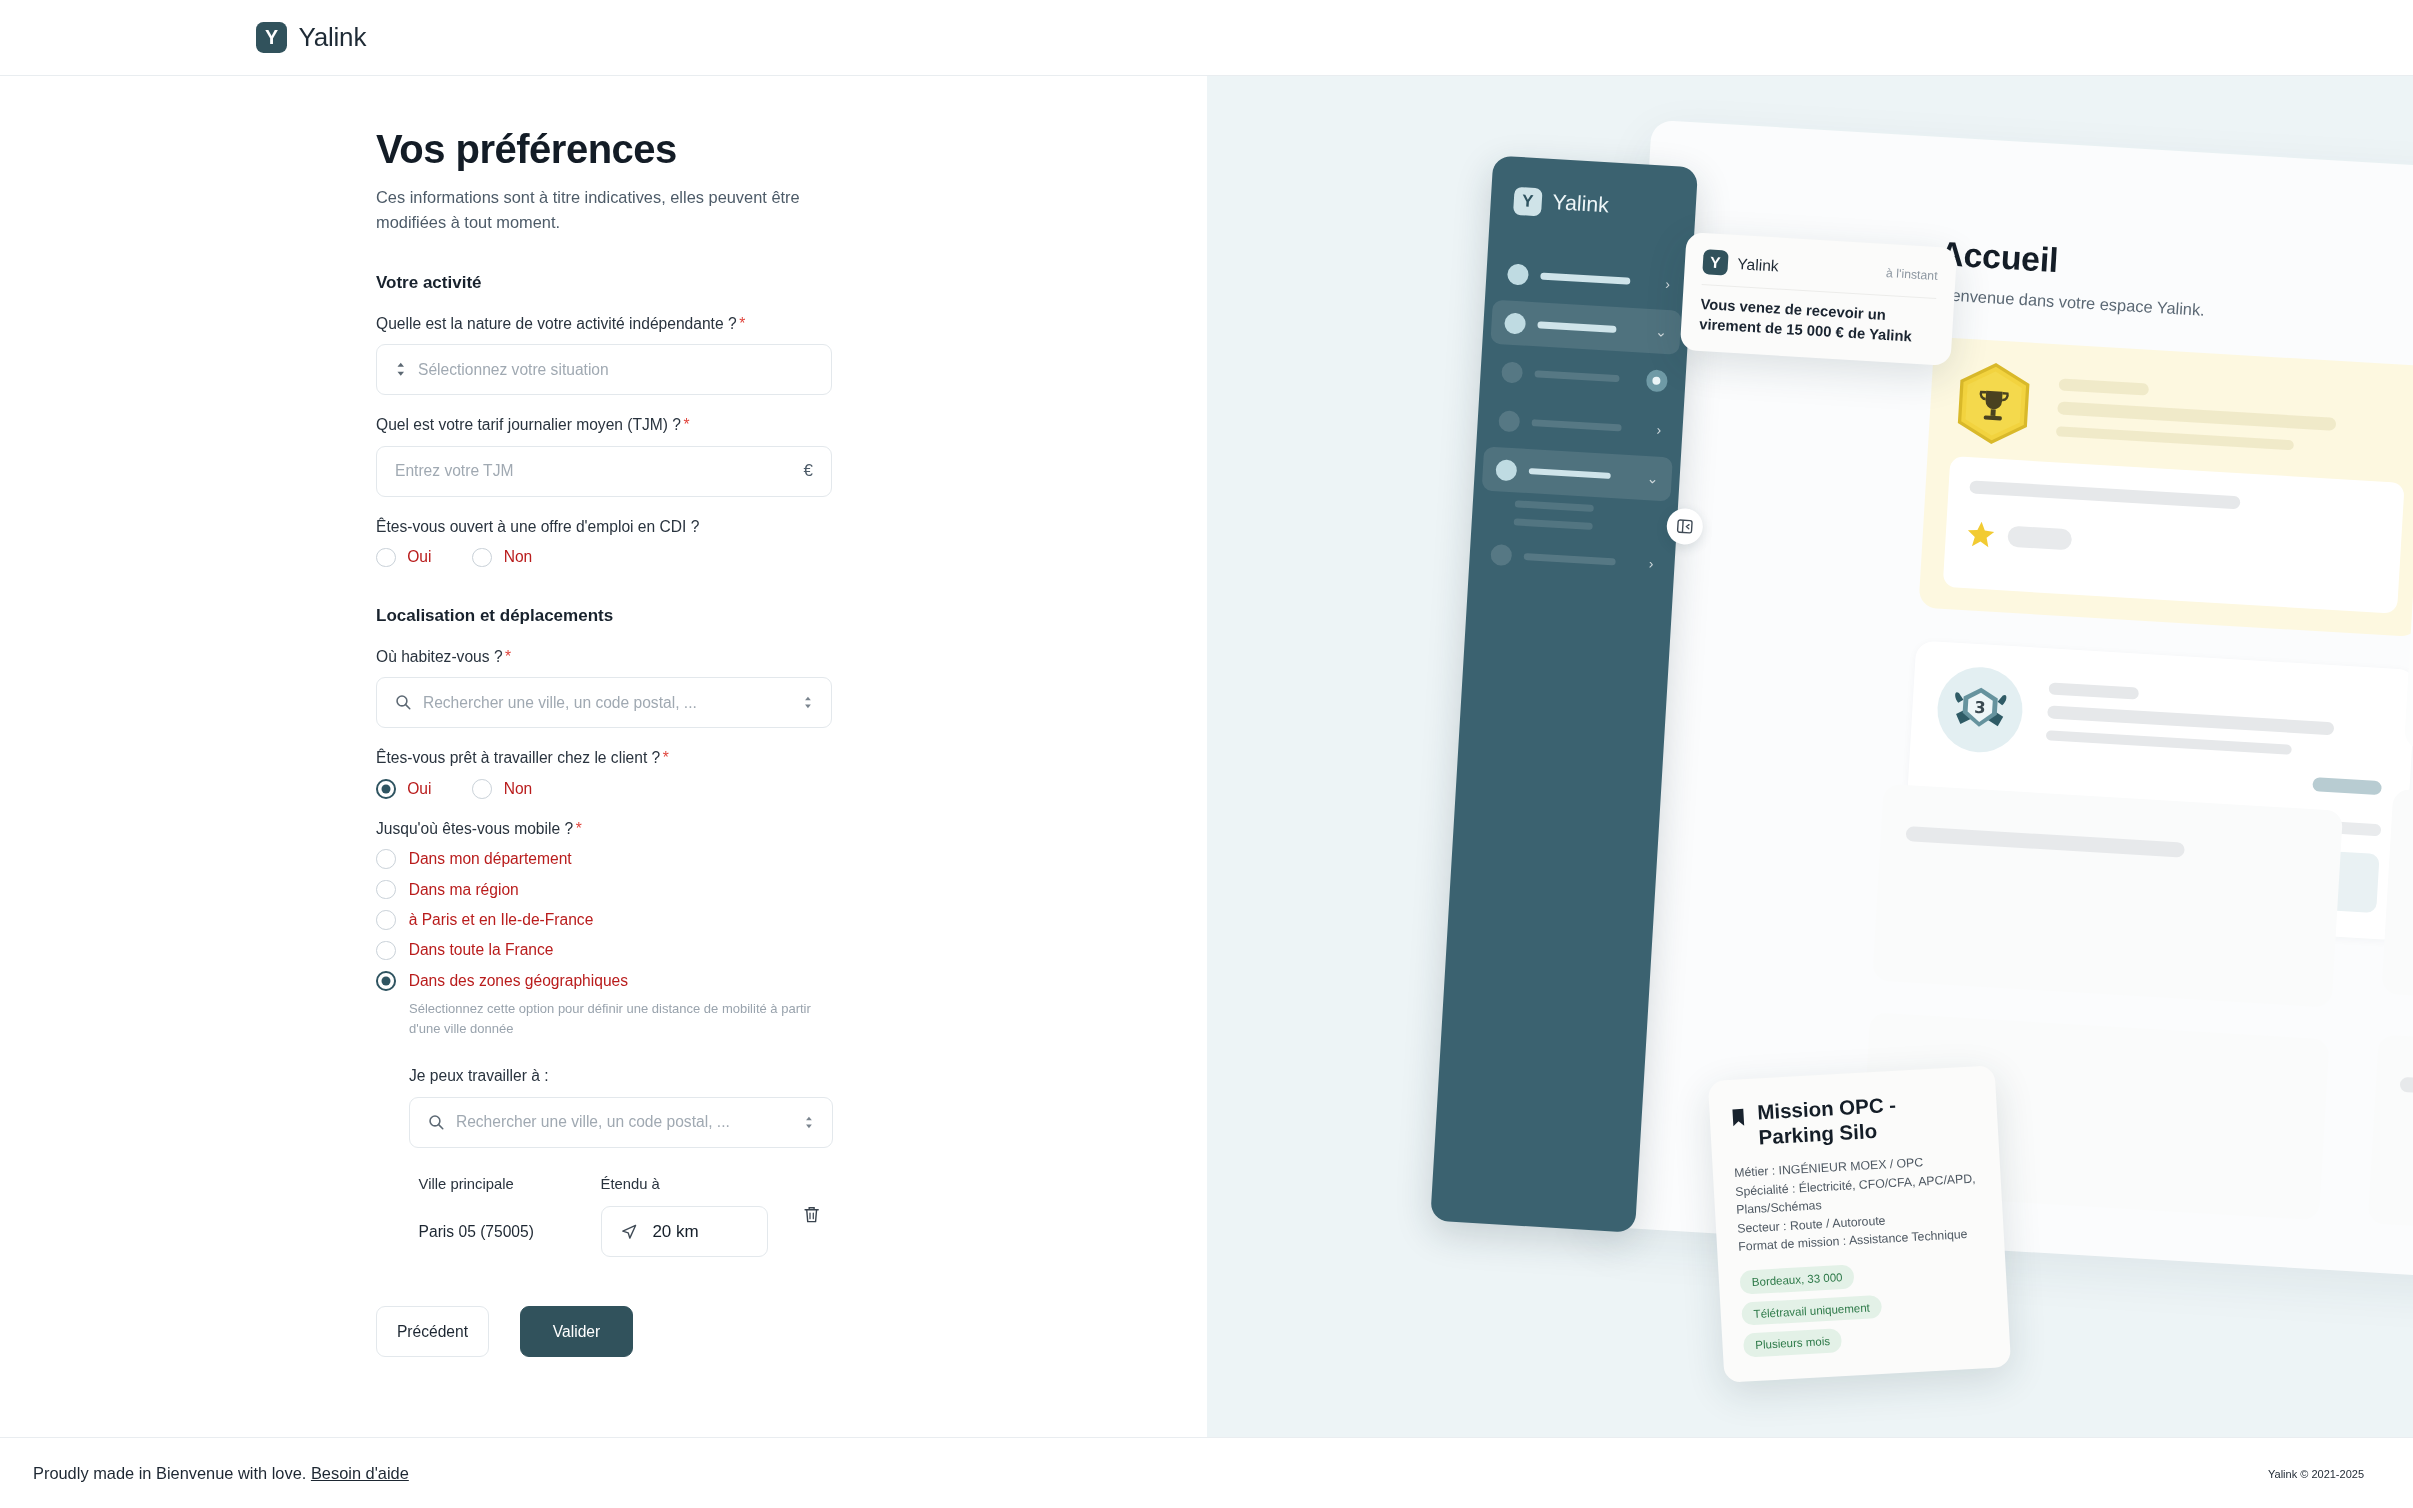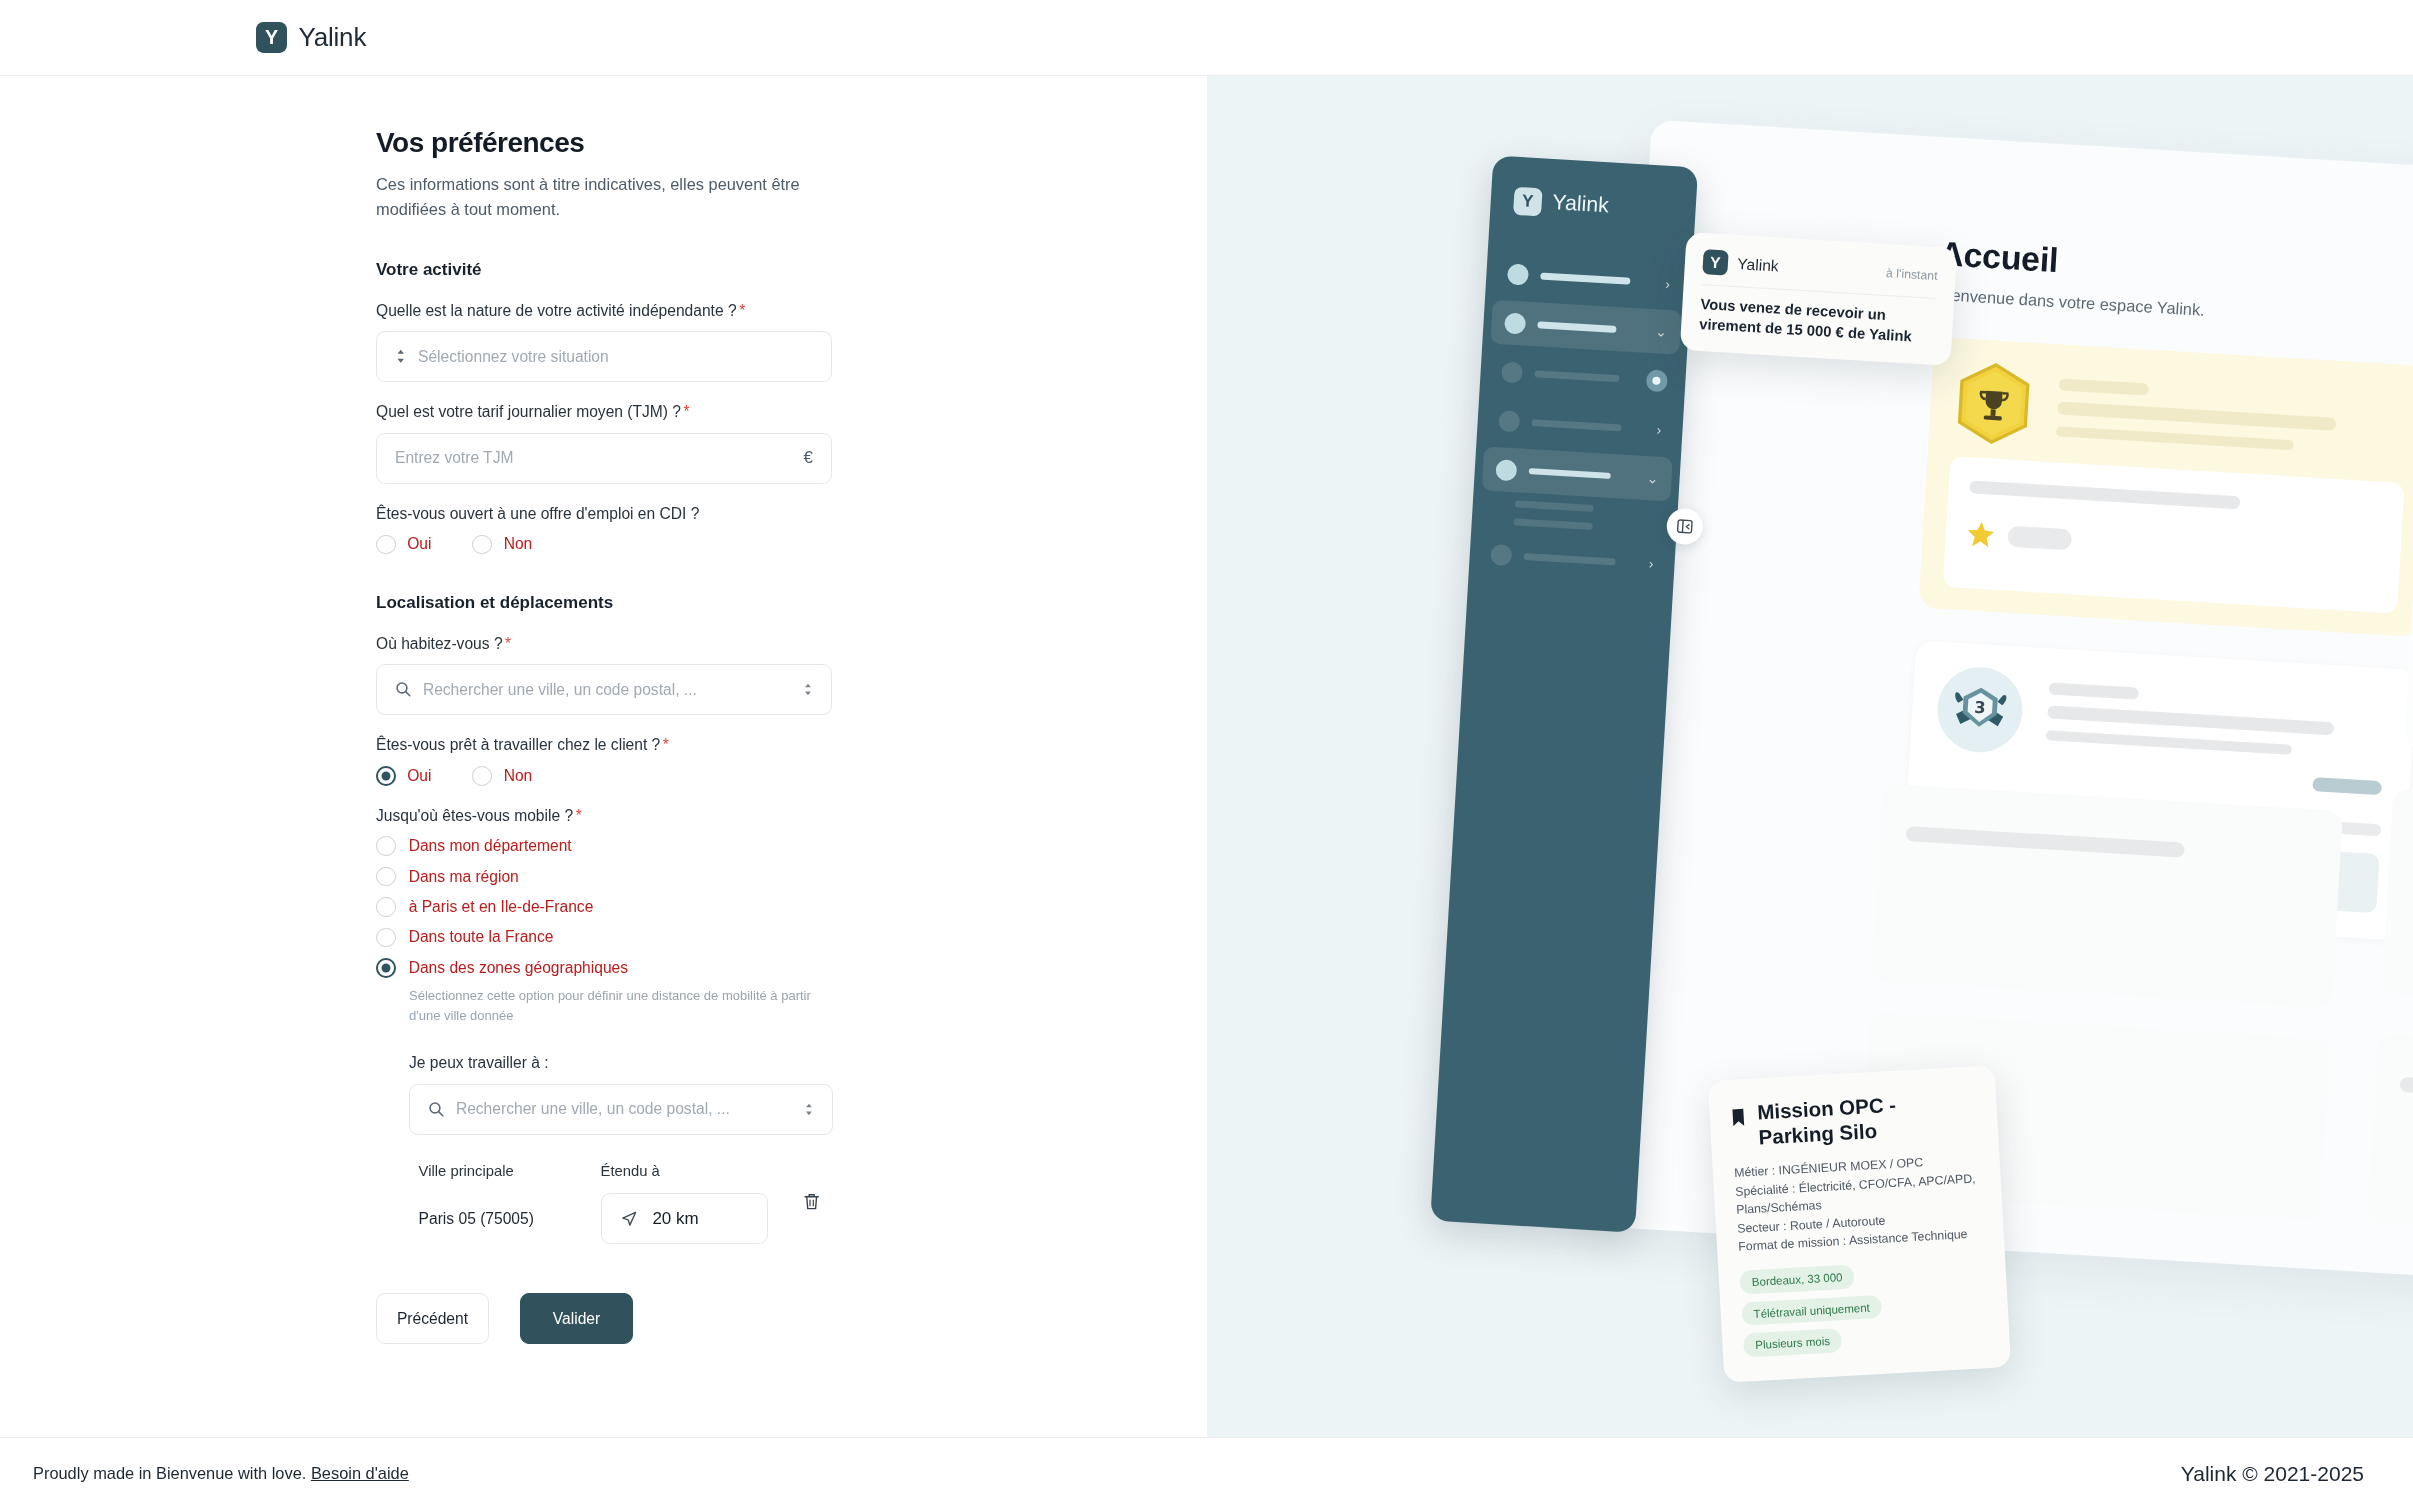--- a/index.html
+++ b/index.html
@@ -29,21 +29,21 @@
   .brand-name { font-size: 26px; color: #1e2a35; letter-spacing: -0.2px; }
 
   
   .body-split { flex: 1 1 auto; display: flex; min-height: 0; position: relative; }
   .left-pane {
     width: 1207px; flex: 0 0 1207px; background: #fff;
     padding: 51px 0 0 0; position: relative; overflow: hidden;
   }
   .form-wrap { width: 456px; margin-left: 376px; }
 
-  h1.title { font-size: 28px; color: #131c26; letter-spacing: -0.5px; font-weight: 700; }
+  h1.title { font-size: 40px; color: #131c26; letter-spacing: -0.5px; font-weight: 700; }
   p.subtitle { margin-top: 13px; font-size: 16.4px; line-height: 1.5; color: #4d5b68; max-width: 460px; }
 
   h2.section { font-size: 17px; font-weight: 700; color: #18222d; margin-top: 39px; }
   .field { margin-top: 21.3px; }
   .field-label { font-size: 15.6px; color: #29333e; font-weight: 500; margin-bottom: 11.5px; display: block; }
   .req { color: #e0443c; margin-left: 2.5px; }
 
   .input {
     width: 456px; height: 51px; border: 0.8px solid #e3e8ec; border-radius: 9px;
     background: #fff; display: flex; align-items: center; padding: 0 18px; gap: 11.5px;
@@ -211,21 +211,21 @@
   .tag { background: #e3f1e7; color: #2e7a49; font-size: 11.5px; border-radius: 11.5px; padding: 5.7px 11.5px; }
 
   
   .footer {
     height: 72px; flex: 0 0 72px; border-top: 0.8px solid #e9edf0; background: #fff;
     display: flex; align-items: center; justify-content: space-between;
     padding: 0 49px 0 33px; position: relative; z-index: 40;
   }
   .foot-left { font-size: 16.4px; color: #1d2732; }
   .foot-left a { color: #1d2732; text-decoration: underline; }
-  .foot-right { font-size: 21px; color: #1d2732; }
+  .foot-right { font-size: 11px; color: #1d2732; }
 </style>
 </head>
 <body>
 
 <div class="page">
 
   <div class="header">
     <div class="brand">
       <div class="brand-mark">Y</div>
       <div class="brand-name">Yalink</div>

